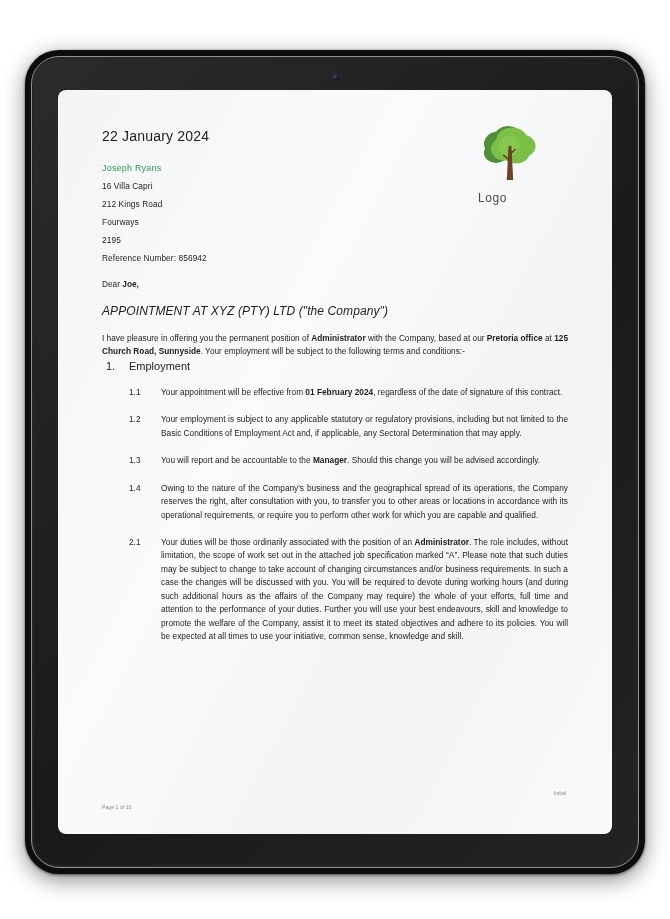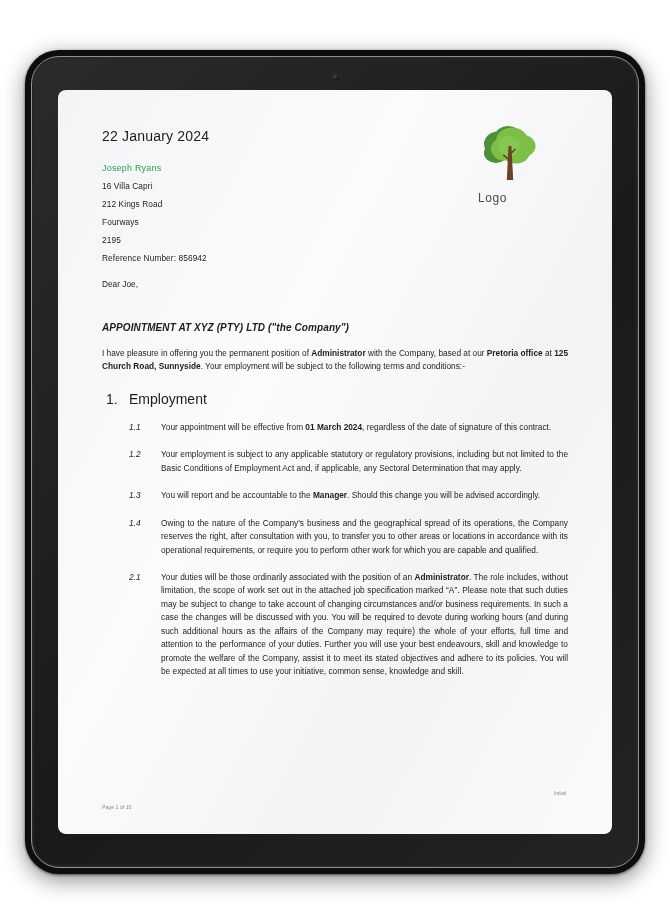--- a/index.html
+++ b/index.html
@@ -114,55 +114,54 @@
     color: #4a4a4a;
     letter-spacing: 0.6px;
     margin-top: 1px;
   }
 
   
   .salutation {
     font-size: 8.3px;
     margin-top: 16px;
   }
-  .salutation b { font-weight: normal; }
+  .salutation b { font-weight: bold; }
   .subject {
-    font-size: 10px;
-    font-weight: bold;
+    font-size: 12px;
+    font-weight: normal;
     font-style: italic;
-    margin-top: 33px;
+    margin-top: 15px;
     letter-spacing: 0.1px;
   }
   .intro {
     font-size: 8.3px;
     line-height: 1.62;
     text-align: justify;
     margin-top: 14px;
   }
   .intro b { font-weight: bold; }
 
   .section-title {
-    font-size: 14px;
-    margin-top: 17px;
+    font-size: 11px;
+    margin-top: 1px;
     padding-left: 4px;
   }
   .section-title .num { display: inline-block; width: 23px; }
 
   .clause {
     display: flex;
     margin-top: 14px;
     font-size: 8.3px;
     line-height: 1.62;
   }
   .clause-num {
     width: 32px;
     flex: 0 0 32px;
     padding-left: 27px;
     box-sizing: content-box;
-    font-style: italic;
   }
   .clause-text {
     flex: 1;
     text-align: justify;
   }
   .clause-text b { font-weight: bold; }
 
   
   .footer {
     position: absolute;
@@ -220,21 +219,21 @@
       <div class="salutation"><span>Dear </span><b>Joe,</b></div>
 
       <div class="subject">APPOINTMENT AT XYZ (PTY) LTD ("the Company")</div>
 
       <div class="intro"><span>I have pleasure in offering you the permanent position of </span><b>Administrator</b><span> with the Company, based at our </span><b>Pretoria office</b><span> at </span><b>125 Church Road, Sunnyside</b><span>. Your employment will be subject to the following terms and conditions:-</span></div>
 
       <div class="section-title"><span class="num">1.</span><span>Employment</span></div>
 
       <div class="clause">
         <div class="clause-num">1.1</div>
-        <div class="clause-text"><span>Your appointment will be effective from </span><b>01 March 2024</b><span>, regardless of the date of signature of this contract.</span></div>
+        <div class="clause-text"><span>Your appointment will be effective from </span><b>01 February 2024</b><span>, regardless of the date of signature of this contract.</span></div>
       </div>
 
       <div class="clause">
         <div class="clause-num">1.2</div>
         <div class="clause-text"><span>Your employment is subject to any applicable statutory or regulatory provisions, including but not limited to the Basic Conditions of Employment Act and, if applicable, any Sectoral Determination that may apply.</span></div>
       </div>
 
       <div class="clause">
         <div class="clause-num">1.3</div>
         <div class="clause-text"><span>You will report and be accountable to the </span><b>Manager</b><span>. Should this change you will be advised accordingly.</span></div>

